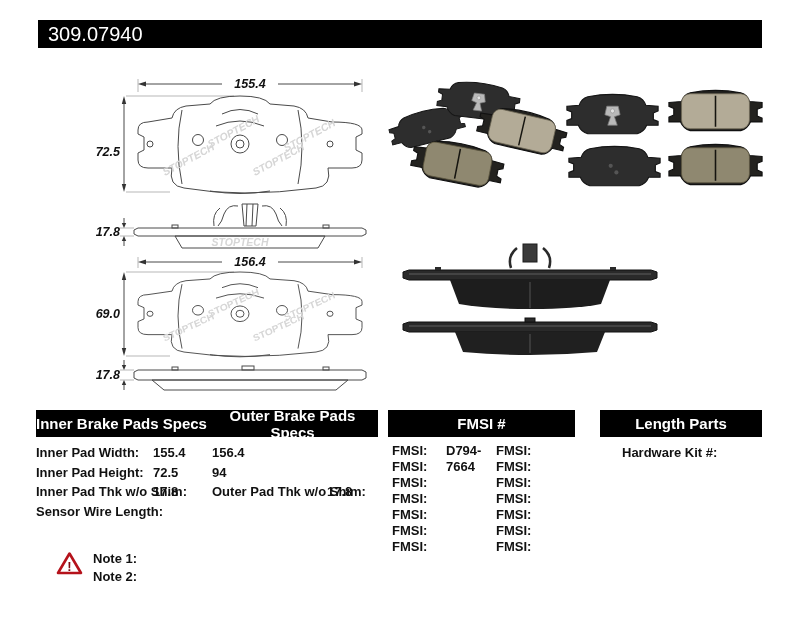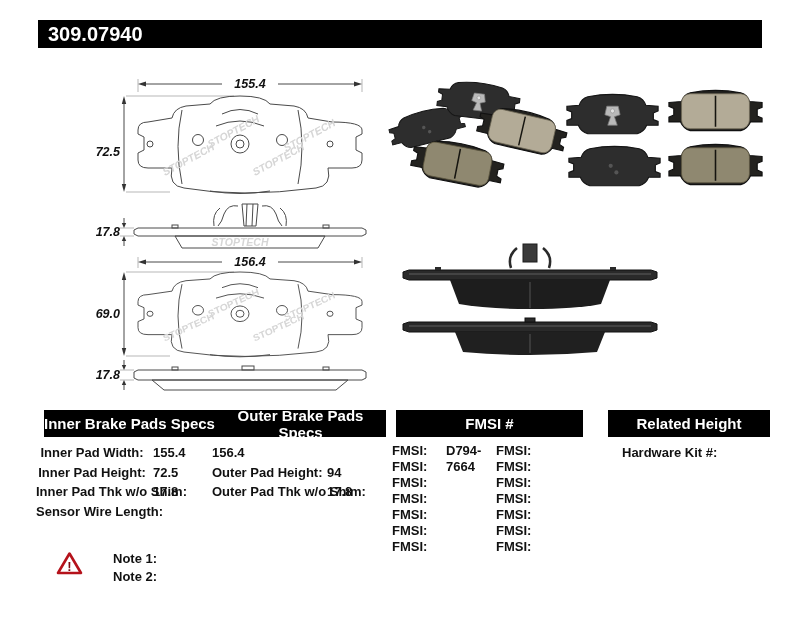--- a/index.html
+++ b/index.html
@@ -1,37 +1,37 @@
 <!DOCTYPE html>
 <html><head>
 <meta charset="utf-8">
 <style>
   html,body{margin:0;padding:0;background:#fff;}
   #page{position:relative;width:800px;height:619px;background:#fff;overflow:hidden;
         font-family:"Liberation Sans",sans-serif;}
   
   .hdr{position:absolute;left:38px;top:20px;width:724px;height:28px;background:#000;
        color:#fff;display:flex;justify-content:space-between;align-items:center;
-       padding:0 10px;box-sizing:border-box;font-weight:bold;font-size:20px;}
+       padding:0 10px;box-sizing:border-box;font-weight:normal;font-size:20px;}
   
   .bar{position:absolute;top:410px;height:27px;background:#000;color:#fff;
        display:flex;align-items:center;justify-content:center;font-weight:bold;
-       font-size:15px;box-sizing:border-box;margin-left:8px;}
+       font-size:15px;box-sizing:border-box;}
   .bar.split{justify-content:space-around;}
   .bar.split span{flex:1;text-align:center;}
   
   .col{position:absolute;font-size:13px;font-weight:bold;color:#111;}
   .spec-row{display:grid;grid-template-columns:112px 1fr;column-gap:5px;height:19.5px;line-height:19.5px;}
   .spec-row.outer{grid-template-columns:110px 1fr;}
-  .spec-label{text-align:center;white-space:nowrap;}
+  .spec-label{text-align:left;white-space:nowrap;}
   .spec-value{text-align:left;white-space:nowrap;}
   .fmsi-row{display:grid;grid-template-columns:36px 1fr;column-gap:18px;height:16px;line-height:16px;}
   .rel-row{height:19.5px;line-height:19.5px;margin-left:20px;}
   
-  .note{position:absolute;left:93px;font-size:13px;font-weight:bold;color:#111;margin-left:20px;}
+  .note{position:absolute;left:93px;font-size:13px;font-weight:bold;color:#111;}
   
   svg{position:absolute;overflow:visible;}
   svg text{font-family:"Liberation Sans",sans-serif;}
   .dim{font-style:italic;font-weight:bold;font-size:12.5px;fill:#111;}
   .wm{font-style:italic;font-weight:bold;font-size:10.5px;fill:#d6d6d6;}
   .ln{stroke:#4a4a4a;stroke-width:1;fill:none;}
   .thin{stroke:#999;stroke-width:0.7;fill:none;}
   .dimln{stroke:#333;stroke-width:0.9;fill:none;}
   .arr{fill:#333;stroke:none;}
 </style>
@@ -216,21 +216,21 @@
   </svg>
 
   <div class="bar split" style="left:36px;width:342px">
     <span>Inner Brake Pads Specs</span>
     <span>Outer Brake Pads Specs</span>
   </div>
   <div class="bar" style="left:388px;width:187px">
     <span>FMSI #</span>
   </div>
   <div class="bar" style="left:600px;width:162px">
-    <span>Related Height</span>
+    <span>Length Parts</span>
   </div>
 
   <div class="col" style="left:36px;top:443px;width:172px">
     <div class="spec-row">
         <span class="spec-label">Inner Pad Width:</span>
         <span class="spec-value">155.4</span>
       </div>
     <div class="spec-row">
         <span class="spec-label">Inner Pad Height:</span>
         <span class="spec-value">72.5</span>
@@ -243,21 +243,20 @@
         <span class="spec-label">Sensor Wire Length:</span>
         <span class="spec-value"></span>
       </div>
   </div>
 
   <div class="col" style="left:212px;top:443px;width:166px">
     <div class="spec-row outer">
         <span class="spec-value">156.4</span>
       </div>
     <div class="spec-row outer">
-        <span class="spec-label">Outer Pad Height:</span>
         <span class="spec-value">94</span>
       </div>
     <div class="spec-row outer">
         <span class="spec-label">Outer Pad Thk w/o Shim:</span>
         <span class="spec-value">17.8</span>
       </div>
   </div>
 
   <div class="col" style="left:392px;top:443px;width:100px">
     <div class="fmsi-row">

